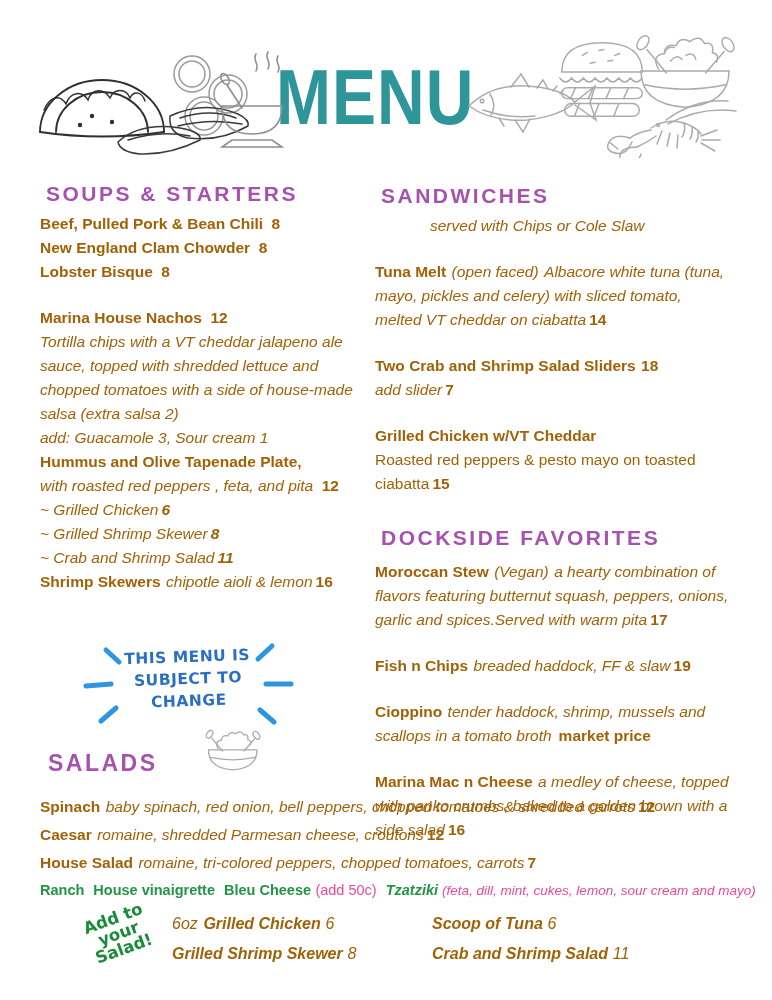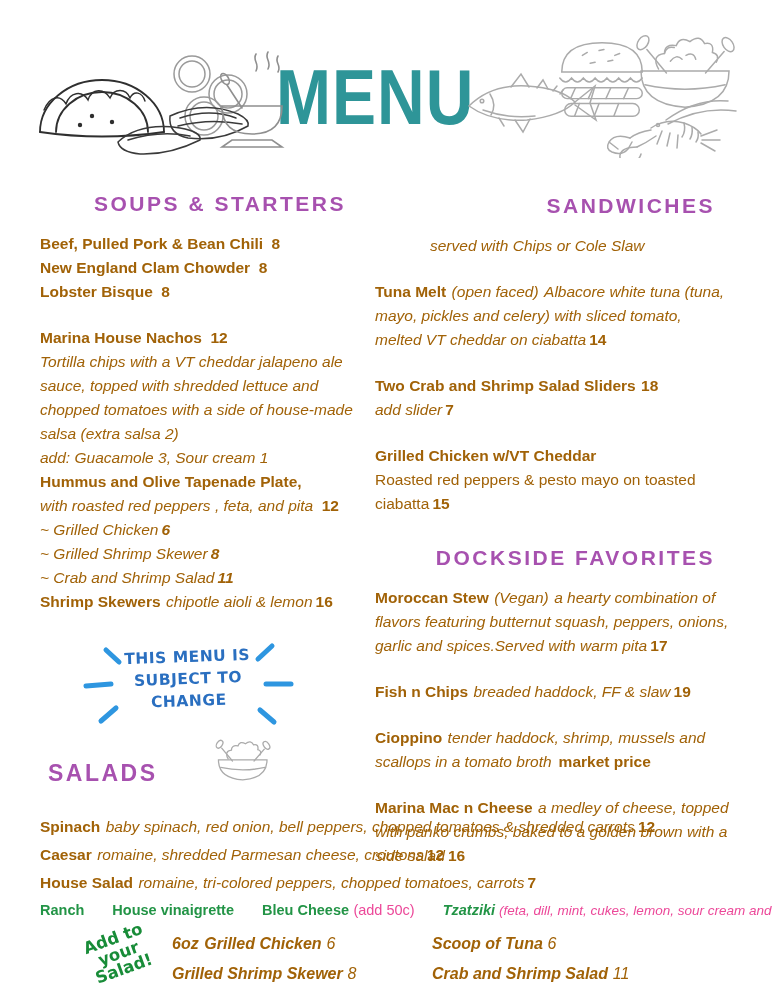--- a/index.html
+++ b/index.html
@@ -7,21 +7,21 @@
         font-family:"Liberation Sans",sans-serif;color:#212121;}
   
   .kicker{position:absolute;left:278px;top:44px;width:190px;text-align:center;
           font-size:19px;font-weight:600;letter-spacing:9px;color:#222;white-space:nowrap;}
   .brand{position:absolute;left:276px;top:58px;width:194px;text-align:center;
          font-size:66px;font-weight:800;letter-spacing:1px;color:#2e9598;
          transform:scaleY(1.18);transform-origin:top center;line-height:1;}
   .hicon{position:absolute;}
   svg{display:block;}
   
-  .sec-h{font-size:21px;font-weight:800;letter-spacing:2.5px;color:#a751af;margin:16px;text-align:right;}
+  .sec-h{font-size:21px;font-weight:800;letter-spacing:2.5px;color:#a751af;margin:6px;}
   
   .col-left{position:absolute;left:40px;top:176px;width:322px;}
   .col-right{position:absolute;left:375px;top:178px;width:356px;}
   p{margin:0;font-size:15.5px;line-height:24px;color:#a16207;}
   .b{font-weight:700;}
   .i{font-style:italic;}
   .name{font-weight:700;margin-right:.35em;}
   .tag{font-style:italic;margin-right:.35em;}
   .desc{font-style:italic;}
   .price{font-weight:700;margin-left:.2em;}
@@ -32,33 +32,33 @@
   .note-text{position:absolute;left:30px;top:18px;width:160px;text-align:center;
              font-family:"DejaVu Sans",sans-serif;font-weight:700;font-size:15.5px;
              line-height:22px;color:#2a6fc0;transform:rotate(-2deg);letter-spacing:.5px;}
   .note svg{position:absolute;left:0;top:0;}
   
   .salads{position:absolute;left:40px;top:744px;width:705px;}
   .salads-head{display:flex;align-items:center;}
   .salads-head .sec-h{font-size:23px;margin-left:8px;}
   .salad-items{margin-top:10px;}
   .salad-items p{line-height:28px;font-size:15.5px;}
-  .dressings{display:flex;gap:28px;margin-top:2px;font-size:14.5px;line-height:22px;
+  .dressings{display:flex;gap:9px;margin-top:2px;font-size:14.5px;line-height:22px;
              color:#229446;white-space:nowrap;}
   .dress-name{font-weight:700;color:#229446;}
   .dress-note{color:#ec4899;margin-left:.3em;}
   .dress-note.i{font-style:italic;font-size:13.5px;}
   .addons{position:relative;margin-top:6px;height:70px;}
   .badge{position:absolute;left:48px;top:2px;transform:rotate(-20deg);text-align:center;
          color:#188c38;font-weight:800;font-size:16.5px;line-height:16px;font-family:"DejaVu Sans",sans-serif;}
   .addon-grid{position:absolute;left:132px;top:4px;display:grid;
               grid-template-columns:222px auto;row-gap:6px;column-gap:38px;}
   .addon-grid p{font-size:16px;font-style:italic;line-height:24px;}
   .addon-name{font-weight:700;font-style:italic;margin-right:.3em;}
-  .addon-prefix{font-style:italic;margin-right:.35em;font-weight:bold;}
+  .addon-prefix{font-style:italic;margin-right:.35em;}
 </style>
 </head>
 <body>
 
 <div class="page">
 
   <div class="brand">MENU</div>
 
   <div class="hicon" style="left:30px;top:40px">
     <svg width="150" height="105" viewBox="0 0 150 105" fill="none" stroke="#2f2f2f" stroke-width="1.8" stroke-linecap="round">

